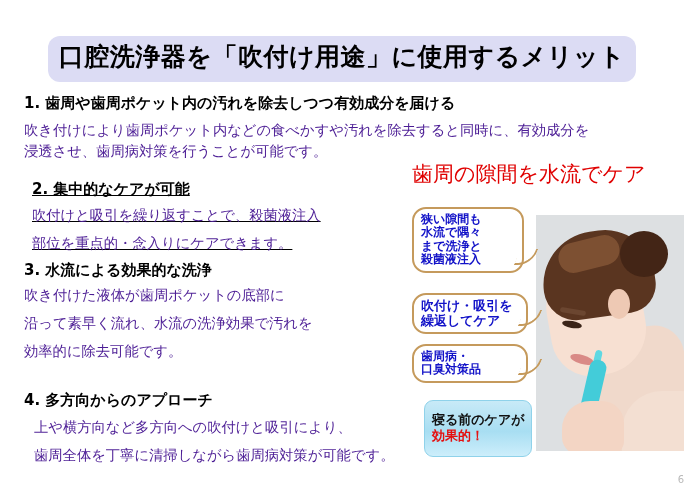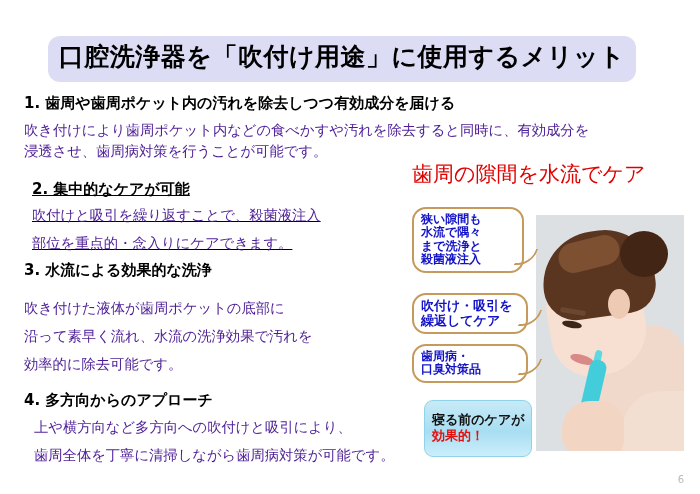--- a/index.html
+++ b/index.html
@@ -57,21 +57,21 @@
     white-space: nowrap;
   }
   .sec-body.tight { line-height: 1.45; }
   .sec-body.loose { line-height: 1.95; }
 
   .blk-1 { position: absolute; left: 24px; top: 93px; }
   .blk-1 .sec-heading { margin-bottom: 7px; }
   .blk-2 { position: absolute; left: 32px; top: 179px; text-decoration: underline; }
   .blk-2 .sec-heading { margin-bottom: 3px; }
   .blk-3 { position: absolute; left: 24px; top: 260px; }
-  .blk-3 .sec-heading { margin-bottom: 15px; }
+  .blk-3 .sec-heading { margin-bottom: 2px; }
   .blk-4 { position: absolute; left: 24px; top: 390px; }
   .blk-4 .sec-heading { margin-bottom: 4px; }
   .indent { padding-left: 10px; }
 
   
   .photo {
     position: absolute;
     left: 536px;
     top: 215px;
     width: 148px;

